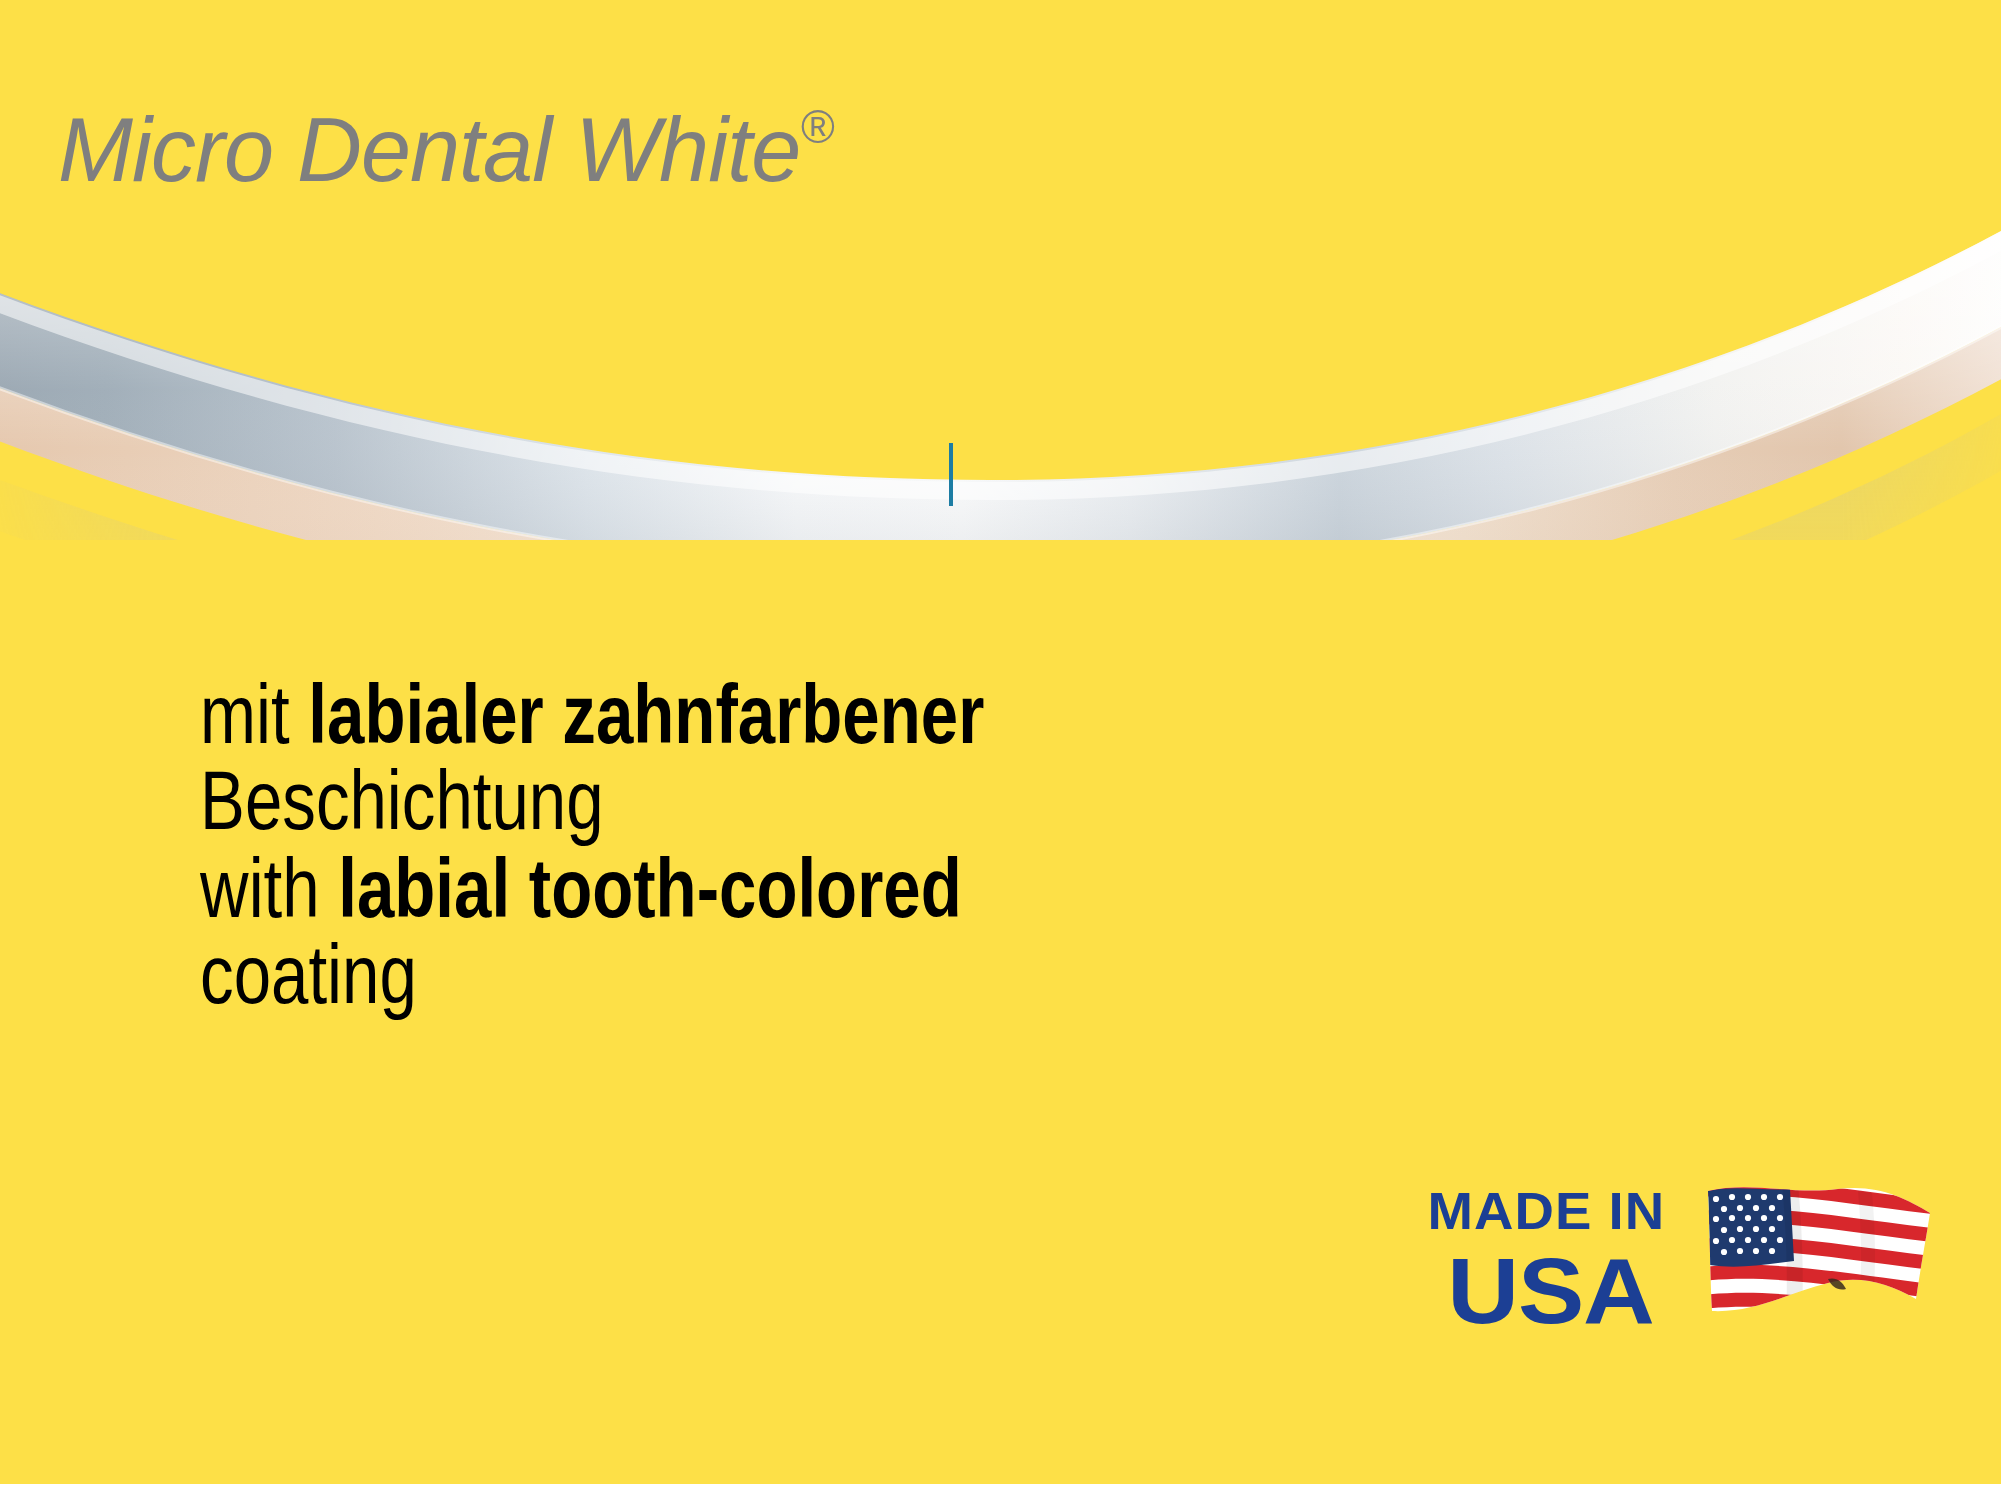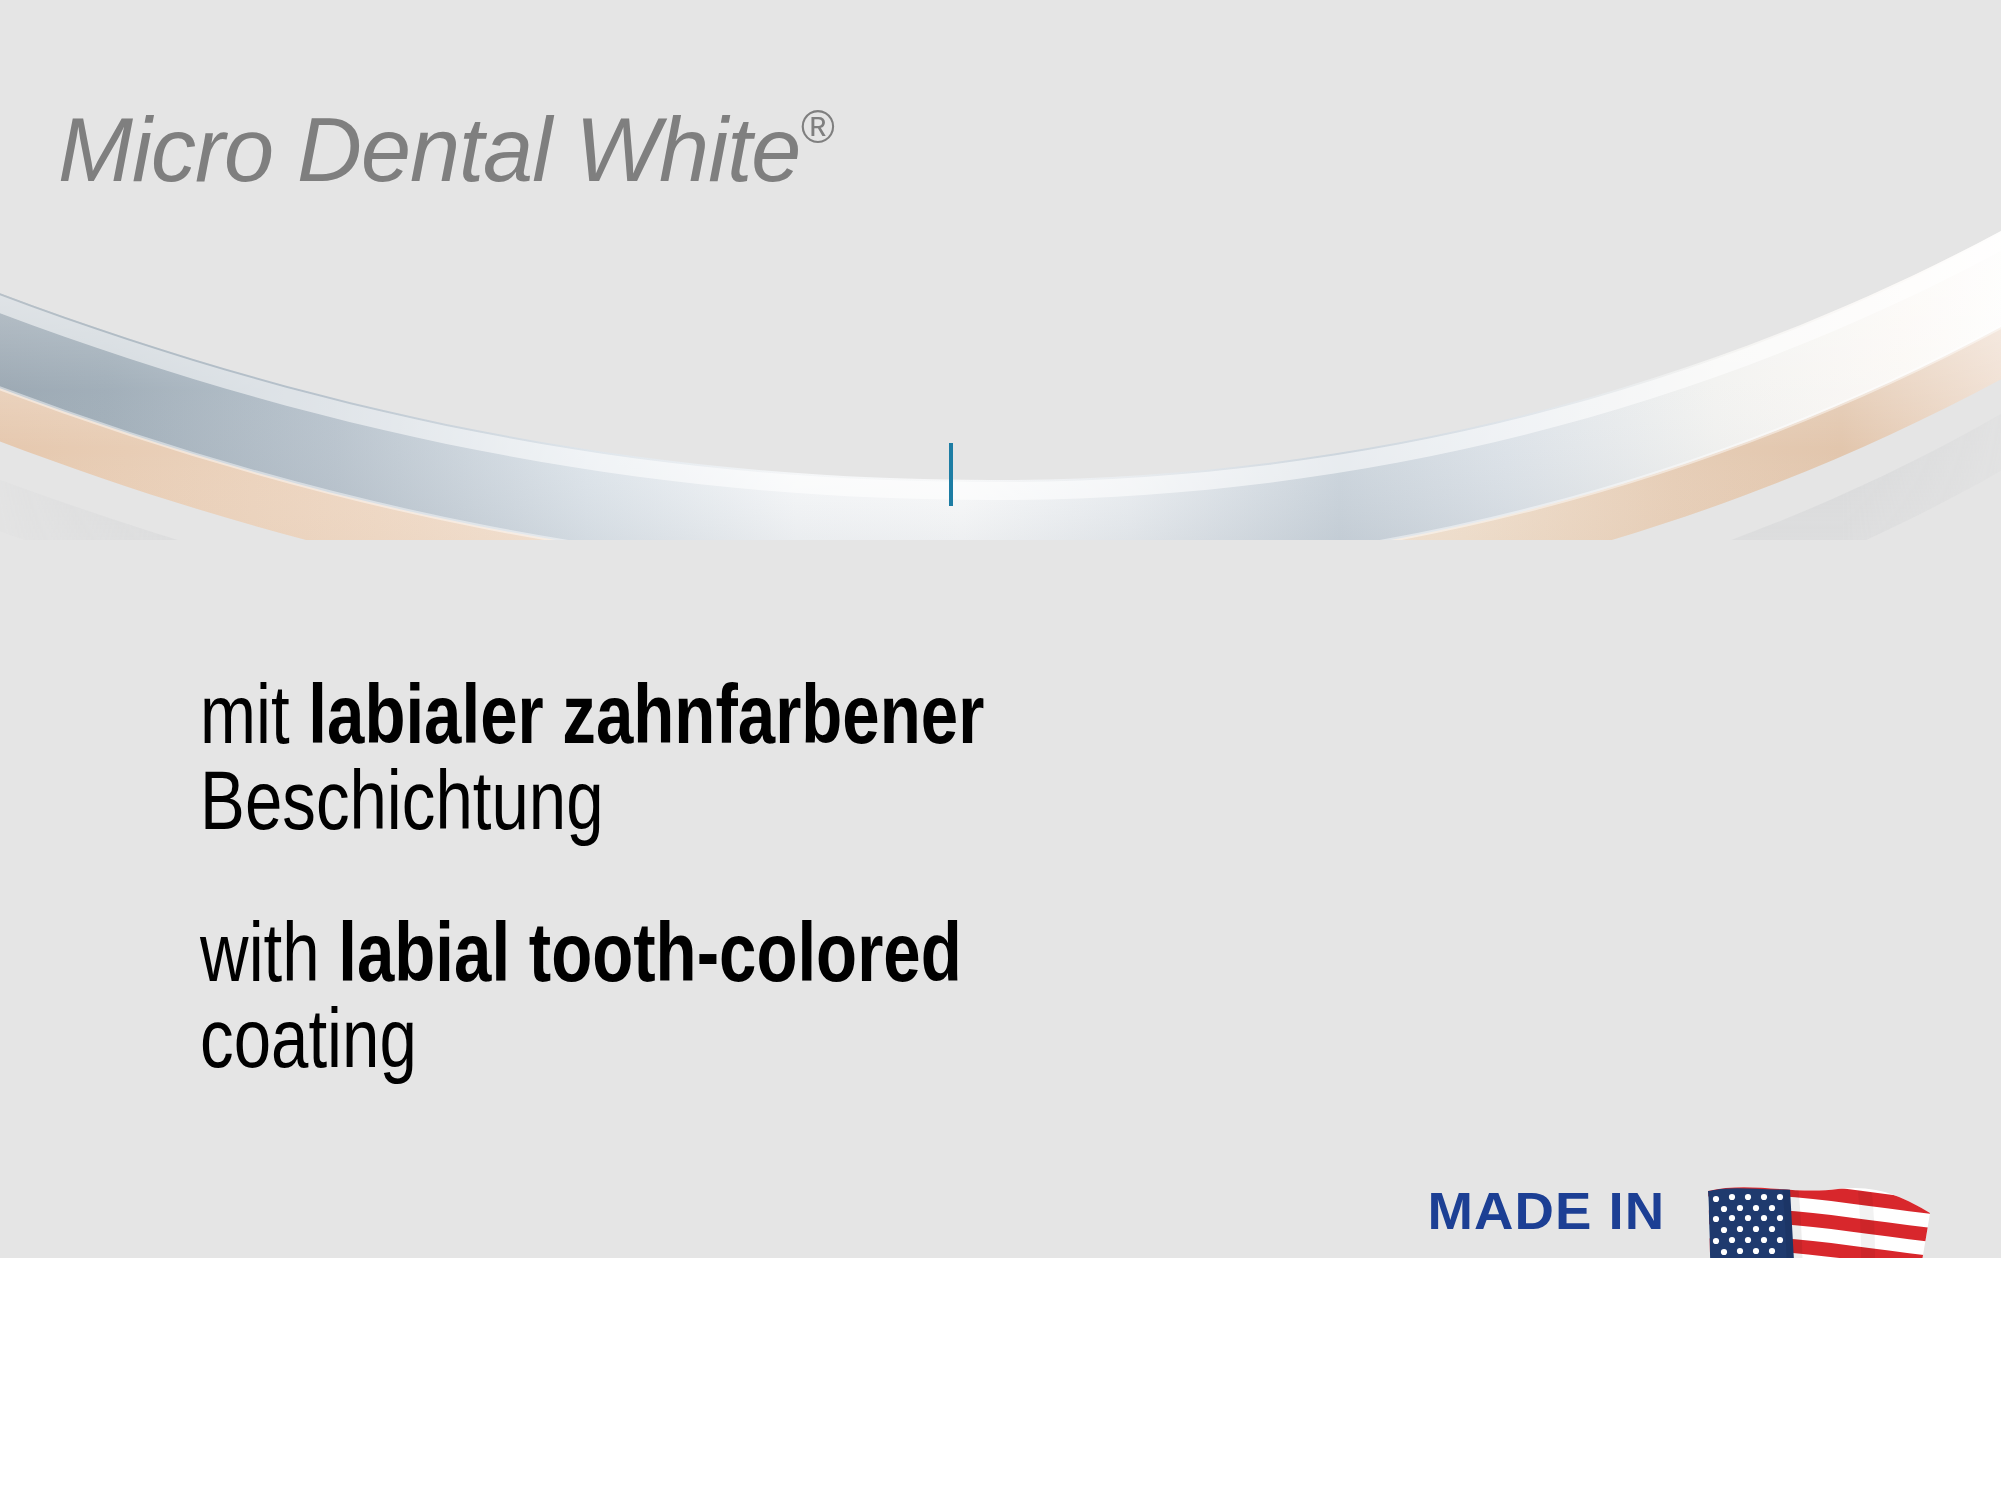--- a/index.html
+++ b/index.html
@@ -7,22 +7,22 @@
     margin: 0;
     padding: 0;
     background: #ffffff;
   }
   body {
     font-family: "Liberation Sans", sans-serif;
   }
   #stage {
     position: relative;
     width: 2001px;
-    height: 1258px;
-    background: #e5e5e5;
+    height: 1484px;
+    background: #fde047;
     overflow: hidden;
   }
 
   
   #brand-title {
     position: absolute;
     left: 58px;
     top: 104px;
     font-family: "Liberation Sans", sans-serif;
     font-style: italic;
@@ -79,21 +79,21 @@
   }
   .cap-2 {
     font-size: 84px;
     font-weight: 400;
     transform: scaleX(0.80);
   }
   .cap-1 .strong, .cap-2 .strong {
     font-weight: 700;
   }
   #caption-de { top: 672px; }
-  #caption-en { top: 910px; }
+  #caption-en { top: 846px; }
 
   
   #made-in-usa-badge {
     position: absolute;
     left: 1402px;
     top: 1185px;
     width: 545px;
     height: 170px;
   }
   #usa-wordmark {

